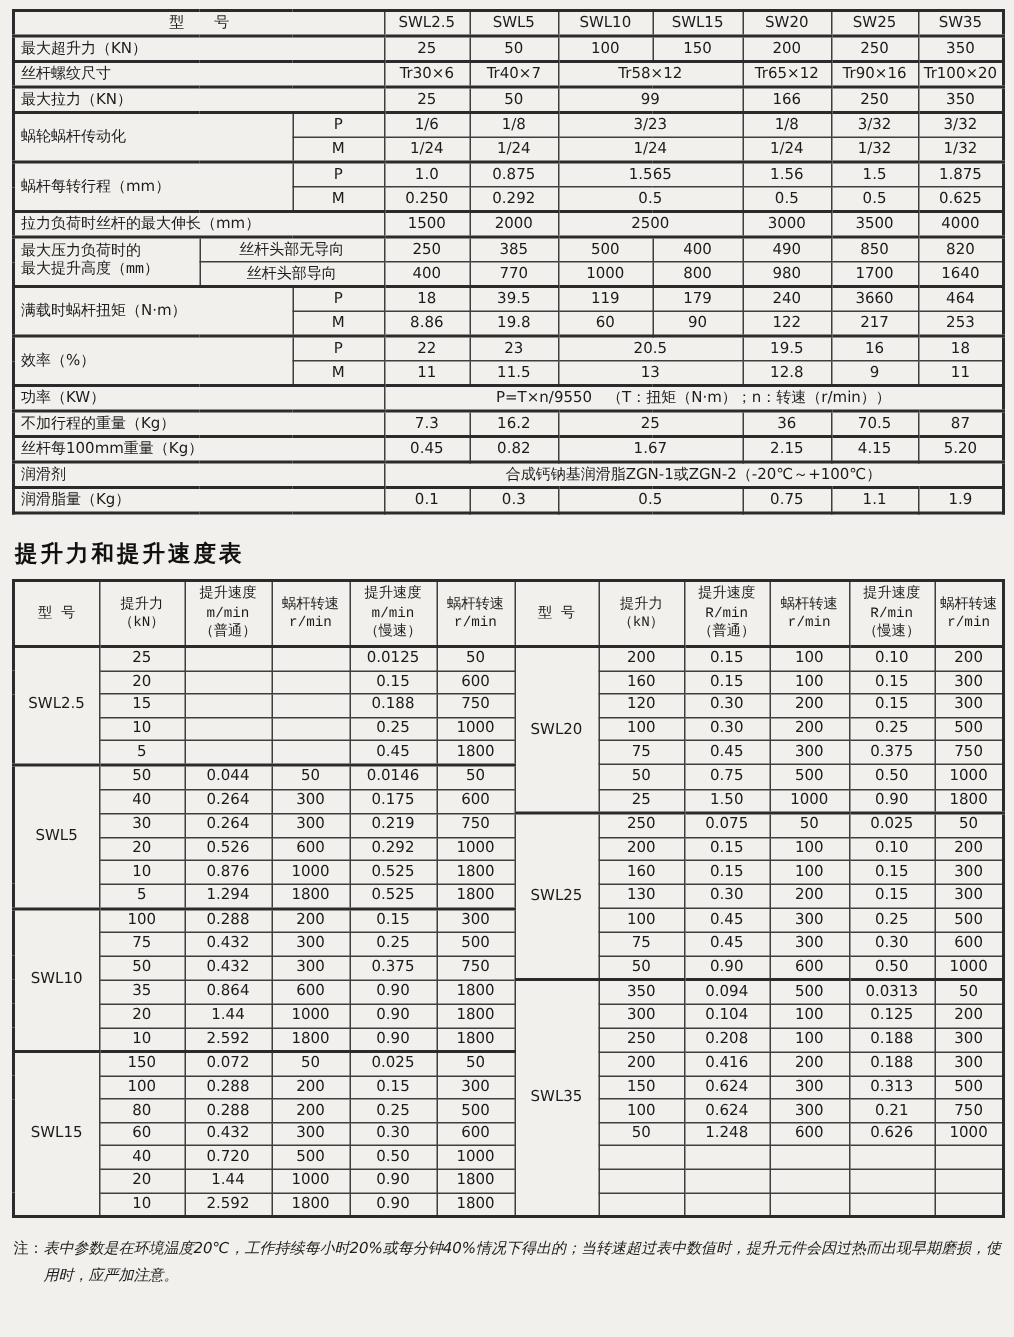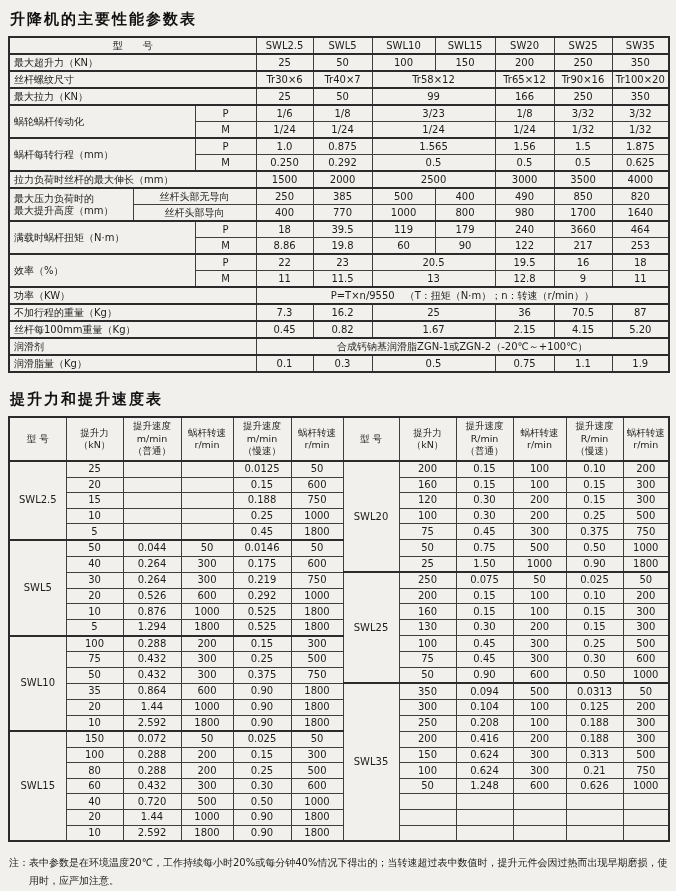--- a/index.html
+++ b/index.html
@@ -20,41 +20,40 @@
     border:2px solid #2b2b2b;
   }
   td,th{
     border:1px solid #3e3e3e;
     font-size:10px;font-weight:normal;
     text-align:center;vertical-align:middle;
     padding:1px 2px;height:13px;line-height:1.2;
     overflow:hidden;color:#1c1c1c;
   }
   .lab{text-align:left;padding-left:4px;}
-  .pre{white-space:pre-line;}
+  .pre{white-space:pre-line;font-family:Liberation Mono, monospace;}
   tr.sec td, tr.sec th{border-top-width:2px;border-top-color:#2b2b2b;}
   .t2 thead th{
     font-size:9.5px;height:40px;white-space:pre-line;line-height:1.3;
     border-bottom-width:2px;border-bottom-color:#2b2b2b;
   }
   .t2 td{height:12.6px;}
   .gs{border-top:2px solid #2b2b2b !important;}
   .footnote{
     display:flex;width:662px;margin:12px 0 0 1px;
     font-size:10px;line-height:1.75;color:#1c1c1c;
   }
   .footnote .fl{flex:0 0 auto;white-space:nowrap;}
-  .footnote .ft{flex:1;}
+  .footnote .ft{flex:1;font-style:italic;}
 </style>
 </head>
 <body>
 
 <div class="page">
 
-  <div class="tbl-title">升降机的主要性能参数表</div>
 
   <table class="t1">
     <colgroup>
       <col style="width:124px">
         <col style="width:62px">
         <col style="width:61px">
       <col style="width:57px">
         <col style="width:59px">
         <col style="width:63px">
       <col style="width:60px">

